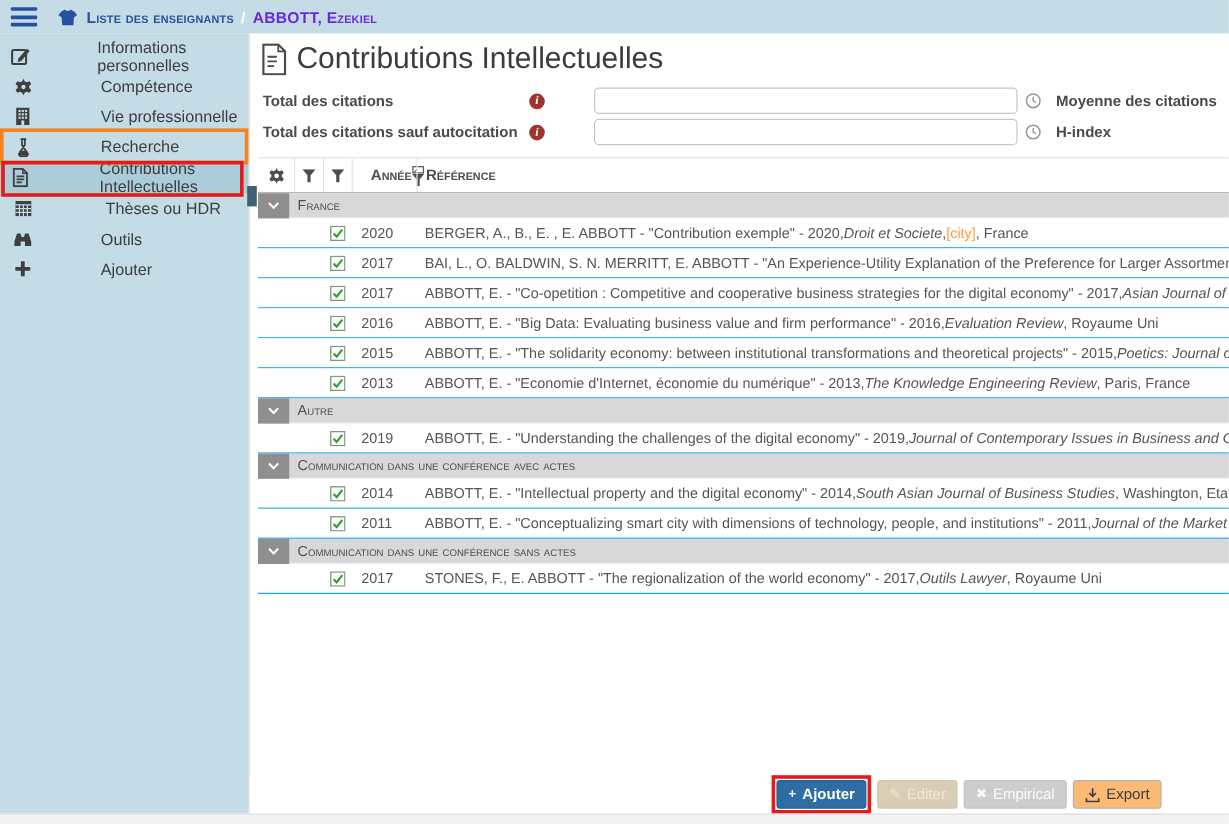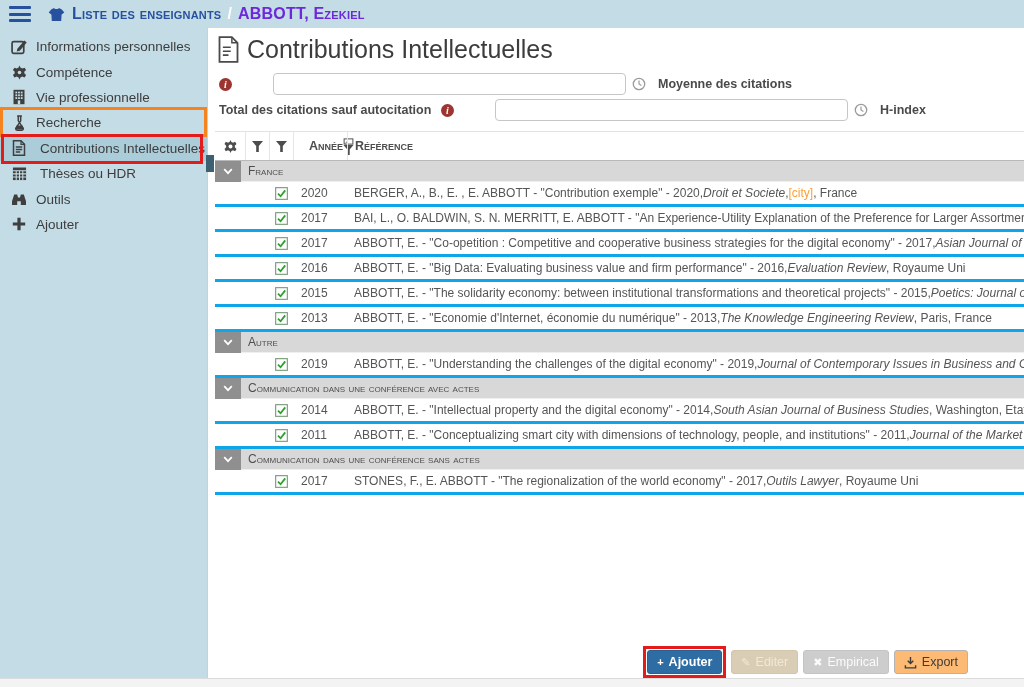--- a/index.html
+++ b/index.html
@@ -16,32 +16,32 @@
 
   
   .topbar {
     position:absolute; top:0; left:0; width:1024px; height:28px;
     background: var(--topbar-bg, #c3dce6);
     display:flex; align-items:center;
   }
   .hamburger { width:22px; height:16px; margin-left:9px; display:flex; flex-direction:column; justify-content:space-between; cursor:pointer; }
   .hamburger span { display:block; height:3px; background: var(--brand-blue, #27519f); border-radius:1px; }
   .brand-icon { margin-left:17px; }
-  .breadcrumb { margin-left:7px; font-variant: small-caps; font-weight:bold; font-size:16px; letter-spacing:.2px; display:flex; gap:6px; align-items:baseline; }
+  .breadcrumb { margin-left:7px; font-variant: small-caps; font-weight:bold; font-size:13px; letter-spacing:.2px; display:flex; gap:6px; align-items:baseline; }
   .bc-root { color: var(--brand-blue, #27519f); cursor:pointer; }
   .bc-sep { color:#ffffff; }
   .bc-current { color:#6d28d9; }
 
   
   .sidebar {
     position:absolute; top:28px; left:0; width:207px; height:650px;
     background: var(--topbar-bg, #c3dce6);
     padding-top:6px;
   }
-  .sb-item { height:25.4px; display:flex; align-items:center; padding-left:9px; cursor:pointer; }
+  .sb-item { height:25.4px; display:flex; align-items:center; padding-left:9px; cursor:pointer;gap:48px; }
   .sb-item .icon { width:20px; justify-content:center; }
   .sb-label { margin-left:7px; font-size:13.5px; color:#3d3d3d; }
   .sb-item.child .sb-label { margin-left:11px; }
   .sb-item.selected { background: var(--sidebar-selected-bg, #abcdda); }
 
   
   .annot { position:absolute; pointer-events:none; z-index:20; }
   .annot-orange { left:0px; top:107px; width:207px; height:30px; border:3px solid var(--annotation-orange, #f5831f); }
   .annot-red { left:1px; top:134px; width:202px; height:30px; border:3px solid var(--annotation-red, #e41b1b); }
 
@@ -78,21 +78,21 @@
   .hc-year { width:54px; justify-content:flex-start !important; padding-left:15px; }
   .hc-ref { flex:1; justify-content:flex-start !important; padding-left:7px; }
   .hdr-label { font-variant:small-caps; font-size:12.5px; font-weight:600; color:#4d4d4d; }
   .hbtn { background:none; border:none; cursor:pointer; padding:0; display:flex; align-items:center; justify-content:center; }
   .year-filter { margin-left:auto; margin-right:3px; display:flex; flex-direction:column; align-items:center; gap:0px; cursor:pointer; }
 
   .group-row { display:flex; align-items:center; height:21px; background:#d8d8d8; border-bottom:1px solid #efefef; }
   .group-toggle { width:26px; height:21px; background:#8f8f8f; border:none; display:flex; align-items:center; justify-content:center; cursor:pointer; }
   .group-label { margin-left:7px; font-variant:small-caps; font-size:12px; color:#4f4f4f; }
 
-  .data-row { display:flex; align-items:flex-start; height:25px; border-bottom:3px solid #0ea5e9; font-size:12px; color:#555; background:#fff; }
+  .data-row { display:flex; align-items:flex-start; height:25px; border-bottom:1px solid #0ea5e9; font-size:12px; color:#555; background:#fff; }
   .cell { height:100%; display:flex; align-items:center; }
   .c-gear { width:30px; }
   .c-f1 { width:24px; }
   .c-check { width:24px; justify-content:center; }
   .c-year { width:54px; padding-left:8px; }
   .c-ref { flex:1; padding-left:7px; white-space:nowrap; overflow:hidden; }
   .c-ref .it { font-style:italic; }
   .c-ref .orange { color: var(--city-orange, #f9a13a); }
 
   
@@ -227,20 +227,21 @@
           <path d="M2 1 H13 L18 6 V23 H2 Z" fill="none" stroke="#4a4a4a" stroke-width="1.6"></path>
           <path d="M13 1 V6 H18" fill="none" stroke="#4a4a4a" stroke-width="1.3"></path>
           <path d="M5 10 H12 M5 13.5 H12 M5 17 H10" stroke="#4a4a4a" stroke-width="1.4"></path>
         </svg>
     </span>
     <span class="title-text">Contributions Intellectuelles</span>
   </div>
 
   <div class="form-area">
     <div class="form-row">
+      <span class="f-label">Total des citations</span>
       <span class="info-badge">i</span>
       <input class="f-input" type="text" value="" style="">
       <span class="icon hist-icon">
         <svg width="14" height="14" viewBox="0 0 14 14">
             <circle cx="7" cy="7" r="5.7" fill="none" stroke="#9a9a9a" stroke-width="1.3"></circle>
             <path d="M7 3.6 V7 L9.4 8.4" fill="none" stroke="#9a9a9a" stroke-width="1.2"></path>
           </svg>
       </span>
       <span class="f-rlabel">Moyenne des citations</span>
     </div>

